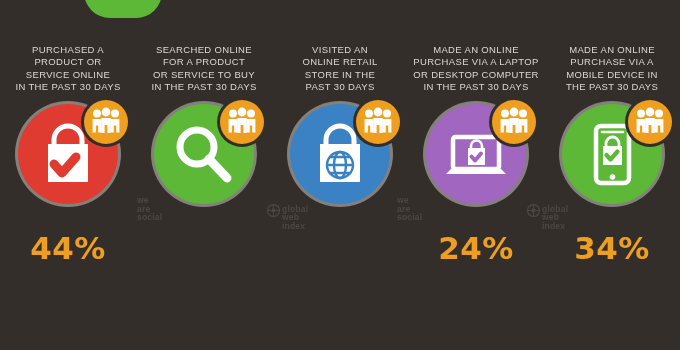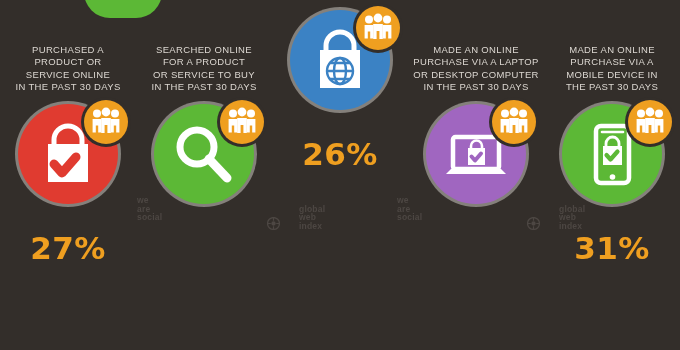--- a/index.html
+++ b/index.html
@@ -68,21 +68,21 @@
     position:absolute;bottom:6px;
     color:#4d4743;font-size:8.5px;line-height:8.6px;
     font-weight:bold;white-space:pre-line;
     letter-spacing:.2px;
   }
   .wm-social{left:137px;top:196px;}
   .wm-gwi{left:267px;top:196px;}
   .wm-social2{left:397px;top:196px;}
   .wm-gwi2{left:527px;top:196px;}
   .wm-abs{position:absolute;}
-  .gwi-row{display:flex;align-items:flex-end;gap:19px;}
+  .gwi-row{display:flex;align-items:flex-start;gap:2px;}
   .gwi-mark{width:13px;height:13px;flex:none;margin-top:-1px;}
 </style>
 </head>
 <body>
 
 <div id="top-pill"></div>
 
 <div id="board">
     <div class="col">
     <div class="caption">PURCHASED A
@@ -113,21 +113,21 @@
                 <path d="M17.2 18 h9.6 v15 h-3.4 v-8 h-2.8 v8 h-3.4 z"></path>
               </g>
     <g>
                 <circle cx="31" cy="13.5" r="4"></circle>
                 <path d="M26.6 19 h8.8 v13.5 h-3.2 v-7 h-2.4 v7 h-3.2 z"></path>
               </g>
   </g>
           </svg>
       </div>
     </div>
-    <div class="pct">27%</div>
+    <div class="pct">44%</div>
     </div>
     <div class="col">
     <div class="caption">SEARCHED ONLINE
 FOR A PRODUCT
 OR SERVICE TO BUY
 IN THE PAST 30 DAYS</div>
     <div class="disc-wrap">
       <div class="disc" style="background:#5cb836">
         <svg viewBox="0 0 100 100">
     <g>
@@ -150,20 +150,24 @@
     <g>
                 <circle cx="31" cy="13.5" r="4"></circle>
                 <path d="M26.6 19 h8.8 v13.5 h-3.2 v-7 h-2.4 v7 h-3.2 z"></path>
               </g>
   </g>
           </svg>
       </div>
     </div>
     </div>
     <div class="col">
+    <div class="caption">VISITED AN
+ONLINE RETAIL
+STORE IN THE
+PAST 30 DAYS</div>
     <div class="disc-wrap">
       <div class="disc" style="background:#3b82c4">
         <svg viewBox="0 0 100 100">
     <g fill="#ffffff">
       <path d="M30 40 h40 v38 h-40 z"></path>
       <path d="M36 42 v-6 a14 14 0 0 1 28 0 v6" fill="none" stroke="#ffffff" stroke-width="5" stroke-linecap="round"></path>
       <circle cx="36" cy="44" r="2.6"></circle>
               <circle cx="64" cy="44" r="2.6"></circle>
     </g>
     <g fill="none" stroke="#3b82c4" stroke-width="2.4">
@@ -185,21 +189,20 @@
                 <path d="M17.2 18 h9.6 v15 h-3.4 v-8 h-2.8 v8 h-3.4 z"></path>
               </g>
     <g>
                 <circle cx="31" cy="13.5" r="4"></circle>
                 <path d="M26.6 19 h8.8 v13.5 h-3.2 v-7 h-2.4 v7 h-3.2 z"></path>
               </g>
   </g>
           </svg>
       </div>
     </div>
-    <div class="pct">26%</div>
     </div>
     <div class="col">
     <div class="caption">MADE AN ONLINE
 PURCHASE VIA A LAPTOP
 OR DESKTOP COMPUTER
 IN THE PAST 30 DAYS</div>
     <div class="disc-wrap">
       <div class="disc" style="background:#a066c0">
         <svg viewBox="0 0 100 100">
     <g>
@@ -225,20 +228,21 @@
                 <path d="M17.2 18 h9.6 v15 h-3.4 v-8 h-2.8 v8 h-3.4 z"></path>
               </g>
     <g>
                 <circle cx="31" cy="13.5" r="4"></circle>
                 <path d="M26.6 19 h8.8 v13.5 h-3.2 v-7 h-2.4 v7 h-3.2 z"></path>
               </g>
   </g>
           </svg>
       </div>
     </div>
+    <div class="pct">24%</div>
     </div>
     <div class="col">
     <div class="caption">MADE AN ONLINE
 PURCHASE VIA A
 MOBILE DEVICE IN
 THE PAST 30 DAYS</div>
     <div class="disc-wrap">
       <div class="disc" style="background:#5cb836">
         <svg viewBox="0 0 100 100">
     <g>
@@ -265,21 +269,21 @@
                 <path d="M17.2 18 h9.6 v15 h-3.4 v-8 h-2.8 v8 h-3.4 z"></path>
               </g>
     <g>
                 <circle cx="31" cy="13.5" r="4"></circle>
                 <path d="M26.6 19 h8.8 v13.5 h-3.2 v-7 h-2.4 v7 h-3.2 z"></path>
               </g>
   </g>
           </svg>
       </div>
     </div>
-    <div class="pct">31%</div>
+    <div class="pct">34%</div>
     </div>
   </div>
 
 <div class="wm wm-abs wm-social">we
 are
 social</div>
 <div class="wm wm-abs wm-social2">we
 are
 social</div>
 

